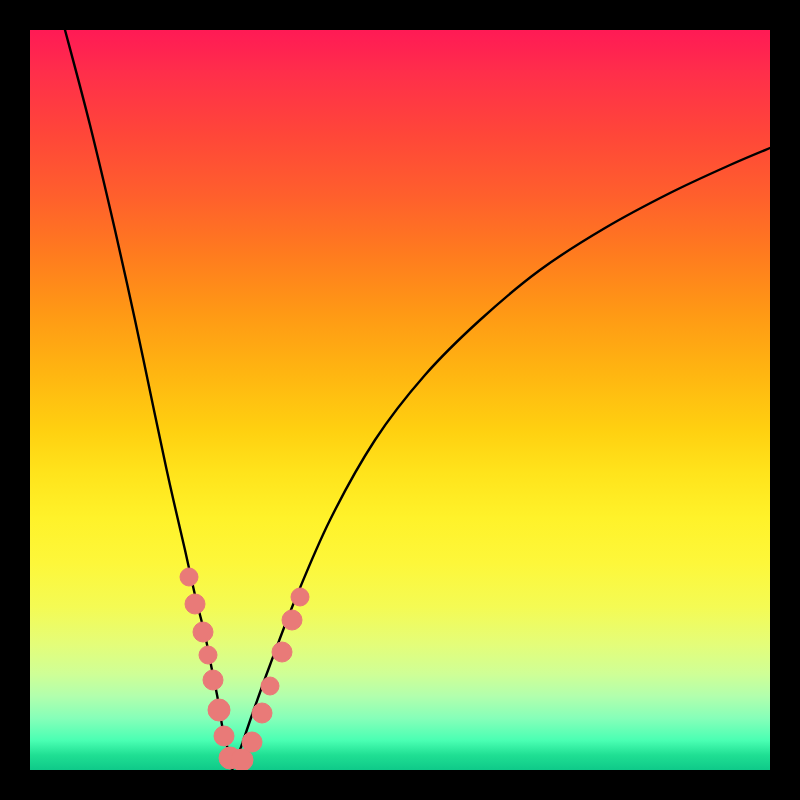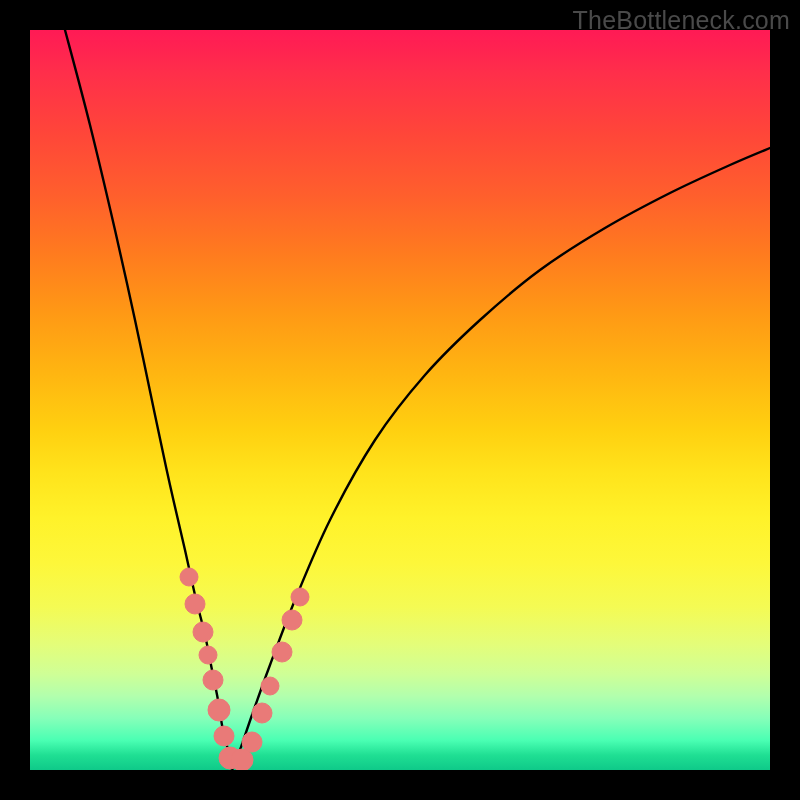--- a/index.html
+++ b/index.html
@@ -94,14 +94,13 @@
           <circle cx="212" cy="730" r="11" class="marker"></circle>
           <circle cx="222" cy="712" r="10" class="marker"></circle>
           <circle cx="232" cy="683" r="10" class="marker"></circle>
           <circle cx="240" cy="656" r="9" class="marker"></circle>
           <circle cx="252" cy="622" r="10" class="marker"></circle>
           <circle cx="262" cy="590" r="10" class="marker"></circle>
           <circle cx="270" cy="567" r="9" class="marker"></circle>
         </g>
     </svg>
   </div>
-  <div class="watermark">TheBottleneck.com</div>
 </div>
 
 </body></html>

